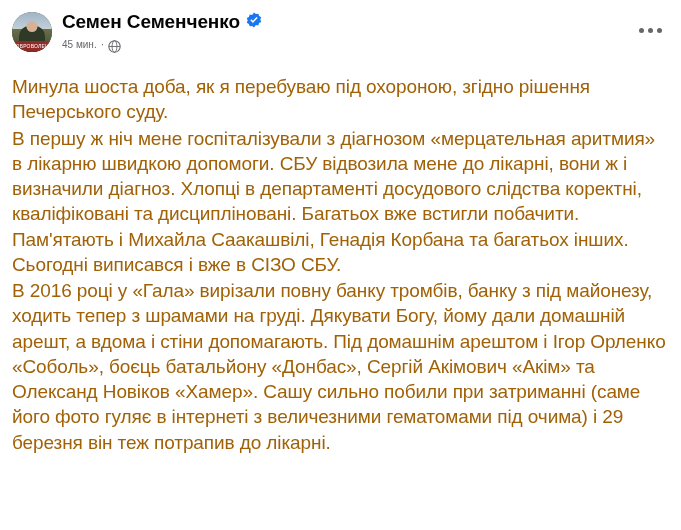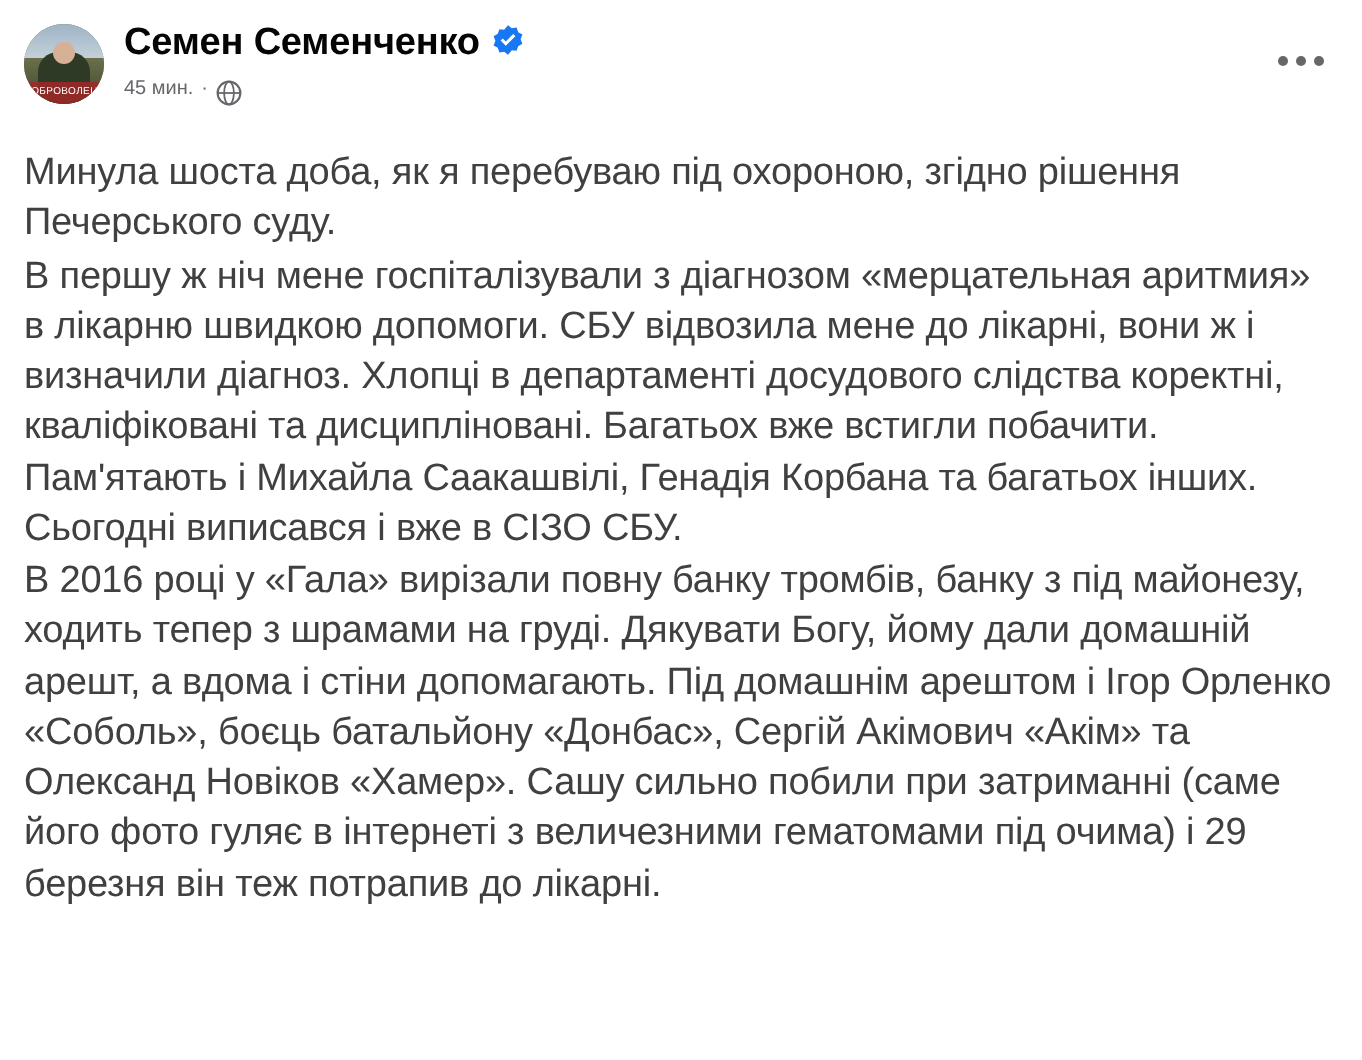--- a/index.html
+++ b/index.html
@@ -144,21 +144,21 @@
     height: 5px;
     border-radius: 50%;
     background: #65676b;
     display: inline-block;
     margin: 0 2px;
   }
   .post-body {
     margin-top: 8px;
     font-size: 19px;
     line-height: 1.33;
-    color: #404040;
+    color: #a16207;
     letter-spacing: -0.1px;
   }
   .post-body p {
     margin: 0 0 1px 0;
   }
 </style>
 </head>
 <body>
 
 <div class="post">

